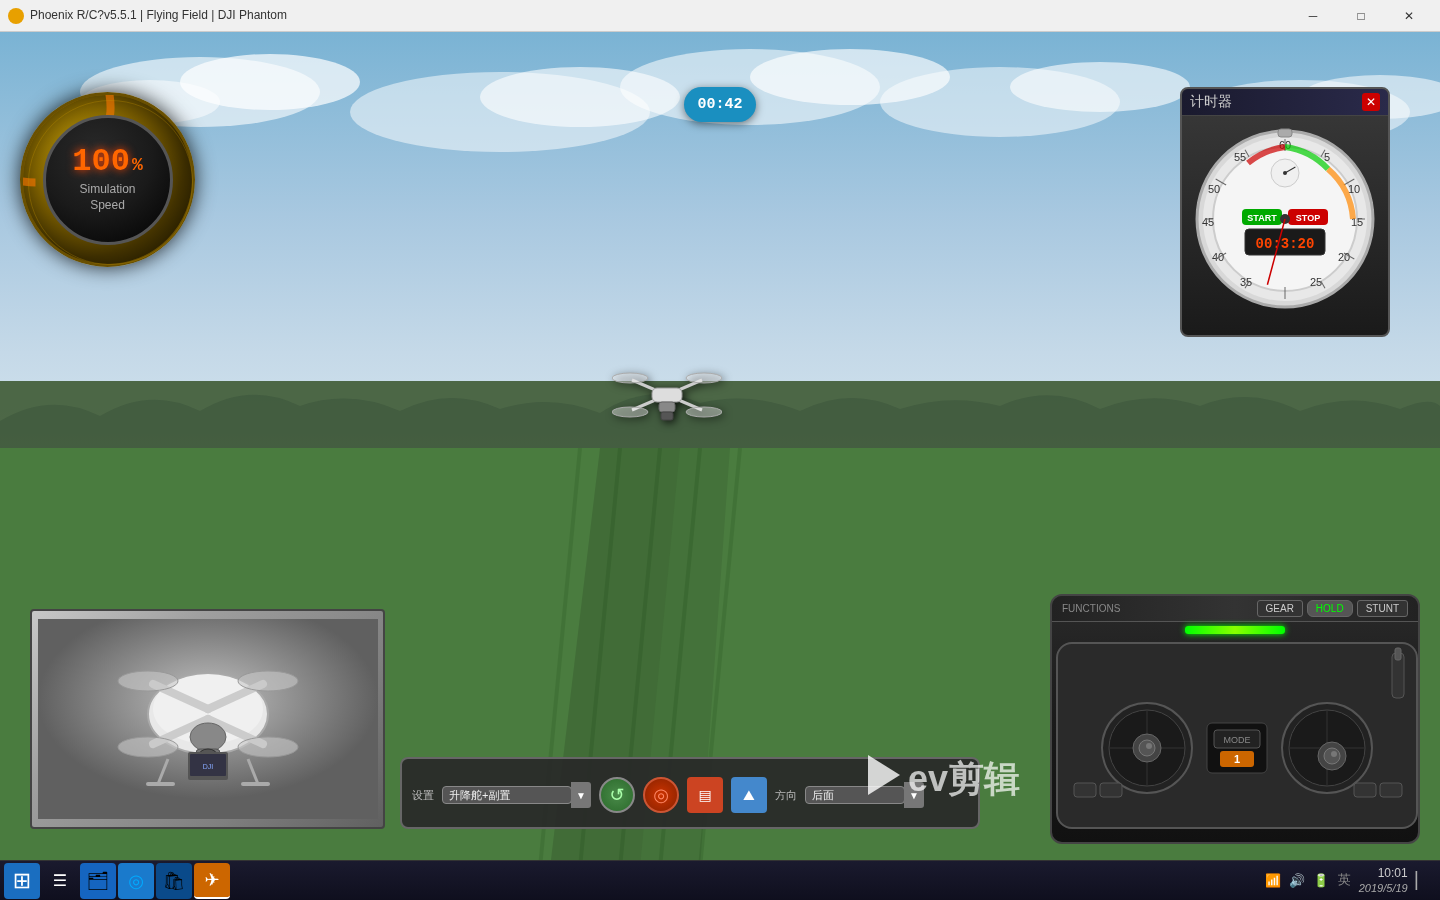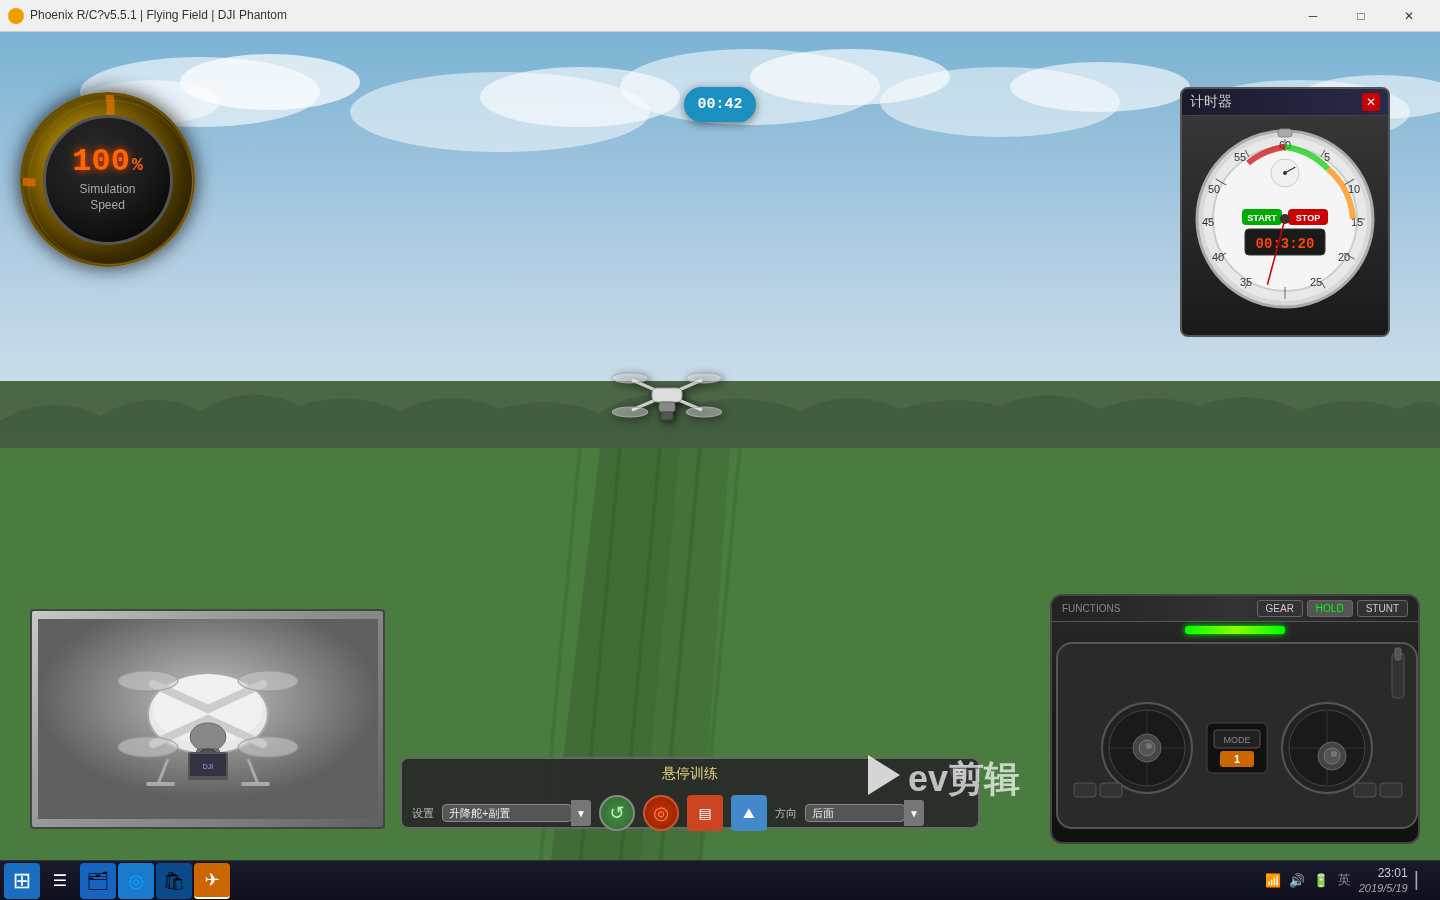--- a/index.html
+++ b/index.html
@@ -282,21 +282,21 @@
 
     .ctrl-btn {
       padding: 2px 8px;
       font-size: 10px;
       border-radius: 3px;
       border: 1px solid #666;
       color: #ccc;
       background: #333;
       cursor: pointer;
     }
-    .ctrl-btn.active { background: #555; color: #0f0; }
+    .ctrl-btn.active { background: #555; color: #0f0; border-radius: 6px; }
 
     
     #training-panel {
       position: absolute;
       bottom: 35px;
       left: 400px;
       width: 580px;
       height: 72px;
       background: rgba(40, 40, 40, 0.92);
       border: 2px solid #666;
@@ -736,24 +736,20 @@
       <line x1="110" y1="165" x2="135" y2="165" stroke="#aaa" stroke-width="4" stroke-linecap="round"></line>
       <line x1="205" y1="165" x2="230" y2="165" stroke="#aaa" stroke-width="4" stroke-linecap="round"></line>
 
       <rect x="150" y="133" width="40" height="28" rx="2" fill="#555"></rect>
       <rect x="152" y="135" width="36" height="22" rx="1" fill="#334"></rect>
       <text x="170" y="150" font-size="7" fill="#88aaff" font-family="Arial" text-anchor="middle">DJI</text>
     </svg>
   </div>
 
   <div id="training-panel">
-    <div id="training-title">
-      <span>悬停训练</span>
-      <span id="training-close">×</span>
-    </div>
     <div id="training-controls">
       <span class="training-label">设置</span>
       <div class="training-select-wrapper">
         <select class="training-select">
           <option>升降舵+副置</option>
         </select>
         <div class="select-arrow">▼</div>
       </div>
 
       <div class="training-icon-btn green">↺</div>
@@ -850,18 +846,18 @@
     <span style="font-size:18px; color:#fff;">✈</span>
   </div>
 
   <div id="taskbar-right">
 
     <span style="font-size:13px;color:#aaa;">📶</span>
     <span style="font-size:13px;color:#aaa;">🔊</span>
     <span style="font-size:13px;color:#aaa;">🔋</span>
     <span style="font-size:13px;color:#888;">英</span>
     <div id="taskbar-time">
-      <div style="font-size:12px;color:#ccc;">23:01</div>
+      <div style="font-size:12px;color:#ccc;">10:01</div>
       <div style="font-size:11px;color:#aaa;font-style:italic;">2019/5/19</div>
     </div>
     <span style="font-size:16px;color:#aaa;">▏</span>
   </div>
 </div>
 
 </body></html>

